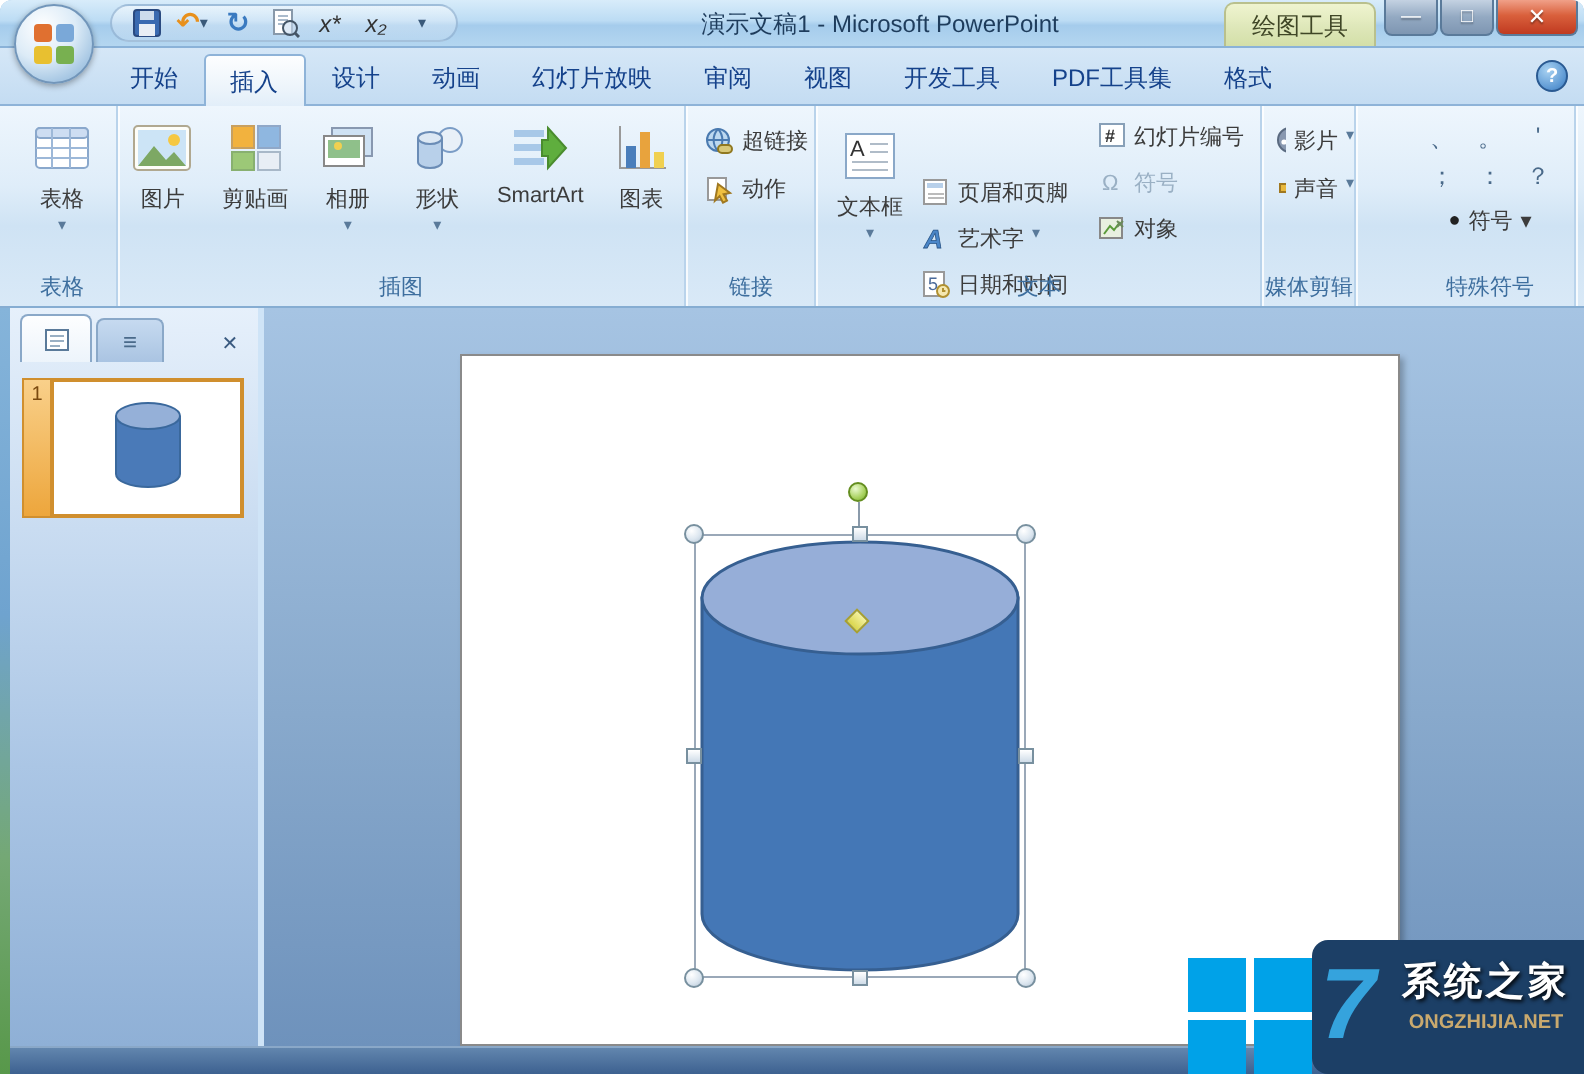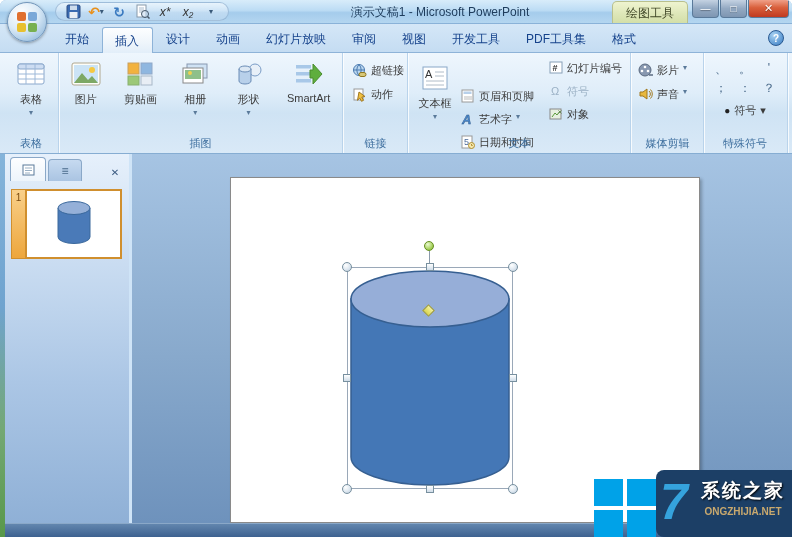--- a/index.html
+++ b/index.html
@@ -65,21 +65,21 @@
   .g-illus { left:59px; width:284px; }
   .g-illus .row { display:flex; justify-content:space-around; padding-top:0; }
   .g-links { left:344px; width:64px; padding:10px 0 0 8px; }
   .g-links .smallbtn { margin-bottom:9px; }
   .g-text  { left:409px; width:222px; }
   .g-text .textboxbtn { position:absolute; left:4px; top:4px; width:44px; }
   .g-text .tcol { position:absolute; top:8px; }
   .g-text .tcol .smallbtn { height:23px; }
   .tcol1 { left:52px;margin-top:28px; }
   .tcol2 { left:140px; }
-  .g-media { left:632px; width:72px; padding:10px 0 0 6px; }
+  .g-media { left:632px; width:46px; padding:10px 0 0 6px; }
   .g-media .smallbtn { margin-bottom:9px; }
   .g-sym { left:703px; width:85px; }
   .symgrid { display:grid; grid-template-columns:repeat(3,24px); justify-content:center; padding-top:8px; }
   .symgrid span { height:19px; text-align:center; font-size:12px; color:#4a6a8a; }
   .symbtn { display:flex; align-items:center; justify-content:center; gap:4px; margin-top:4px; font-size:11px; color:#3c3c3c; }
   .symbtn .bullet { font-size:10px; color:#222; }
 
   
   .desktop-strip { position:absolute; left:0; top:154px; width:5px; height:383px;
     background:linear-gradient(#85b4da 0%,#6fa3cf 40%,#74a874 72%,#58984a 100%); }
@@ -277,20 +277,31 @@
           <span class="bicon">
             <svg width="30" height="26">
                 <rect x="2" y="4" width="15" height="3.5" fill="#a8c8e8"></rect>
                 <rect x="2" y="11" width="15" height="3.5" fill="#a8c8e8"></rect>
                 <rect x="2" y="18" width="15" height="3.5" fill="#a8c8e8"></rect>
                 <path d="M19 3 l9 10 -9 10 v-6 h-3 v-8 h3 Z" fill="#5fae3e" stroke="#4a8c2e"></path>
               </svg>
           </span>
           <span class="blabel">SmartArt</span>
         </div>
+        <div class="bigbtn">
+          <span class="bicon">
+            <svg width="28" height="26">
+                <path d="M3 2 v21 h23" stroke="#999" fill="none"></path>
+                <rect x="6" y="12" width="5" height="11" fill="#4a7ebb"></rect>
+                <rect x="13" y="5" width="5" height="18" fill="#e8a33d"></rect>
+                <rect x="20" y="15" width="5" height="8" fill="#f0d050"></rect>
+              </svg>
+          </span>
+          <span class="blabel">图表</span>
+        </div>
       </div>
       <div class="grouplabel">插图</div>
     </div>
 
     <div class="rgroup g-links">
       <div class="smallbtn">
         <svg width="15" height="15">
             <circle cx="7" cy="7" r="5.5" fill="#bcd8f0" stroke="#4a7ab0"></circle>
             <path d="M1.5 7 h11 M7 1.5 a8 8 0 0 1 0 11 M7 1.5 a8 8 0 0 0 0 11" stroke="#4a7ab0" fill="none"></path>
             <rect x="7" y="9.5" width="7" height="4" rx="2" fill="#d8c878" stroke="#907820"></rect>

